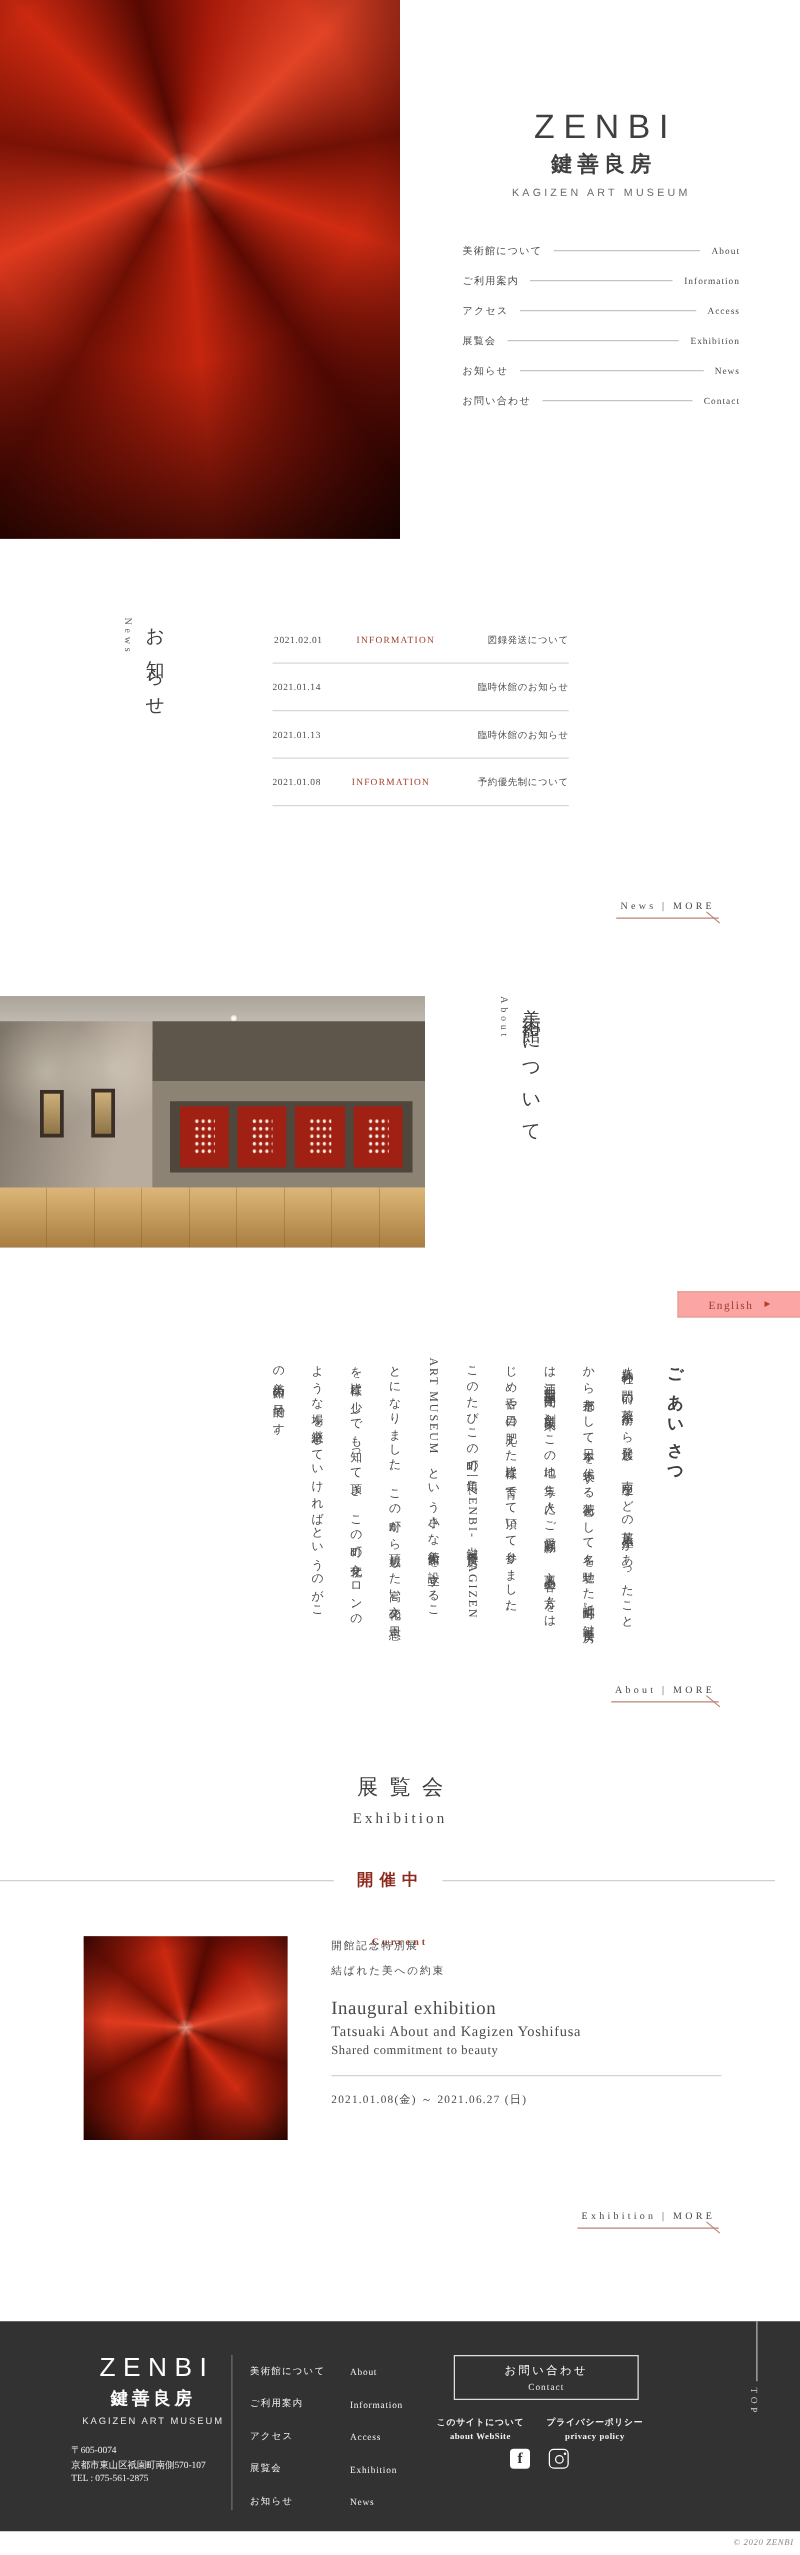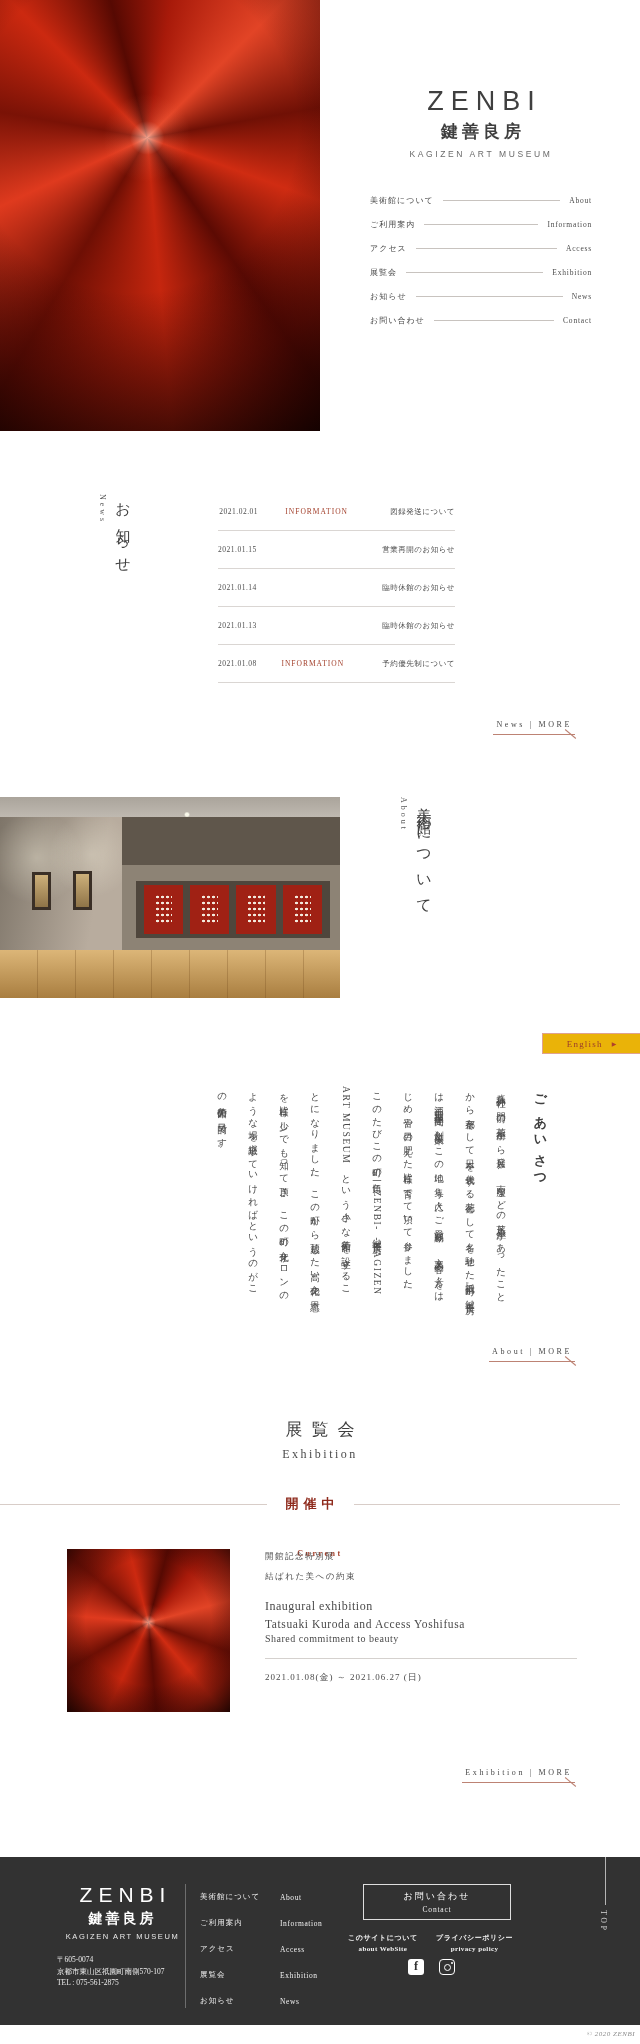--- a/index.html
+++ b/index.html
@@ -80,21 +80,21 @@
   .ap-frame::before { content:""; position:absolute; inset:3px; background:linear-gradient(#cdb07a,#8f7448); }
   .ap-frame.f1 { left:26%; top:38%; width:16%; height:26%; }
   .ap-frame.f2 { left:60%; top:37%; width:15%; height:27%; }
   .ap-floor { position:absolute; left:0; right:0; bottom:0; height:24%;
     background:
       repeating-linear-gradient(90deg, rgba(0,0,0,0) 0 37px, rgba(110,70,25,.28) 37px 38px),
       linear-gradient(#dcb678, #a97e40); }
 
   
   .english-btn { position:absolute; left:542px; top:1033px; width:98px; height:21px;
-    border:1px solid #dfa28f; border-right:none; background:#eab308; display:flex; align-items:center;
+    border:1px solid #dfa28f; border-right:none; background:#fca5a5; display:flex; align-items:center;
     justify-content:center; gap:9px; cursor:pointer; text-decoration:none; }
   .english-btn .txt { font-size:9px; letter-spacing:1.2px; color:#9a3c2b; }
   .english-btn .arr { font-size:6px; color:#b0402c; }
 
   
   .greet-head { position:absolute; left:531px; top:1086px; writing-mode:vertical-rl;
     font-size:13px; font-weight:bold; letter-spacing:5px; color:#3f3f3f; }
   .greet-body { position:absolute; left:84px; top:1086px; width:432px; height:214px;
     writing-mode:vertical-rl; font-size:9.5px; line-height:31px; letter-spacing:1.6px; color:#4a4a4a; }
 
@@ -105,21 +105,21 @@
     font-size:12px; letter-spacing:2.5px; color:#4a4a4a; }
   .exh-status { position:absolute; left:0; top:1495px; width:620px; display:flex; align-items:center; }
   .exh-status .ln { flex:1; height:1px; background:#d8cdc8; }
   .exh-status .st { font-size:13px; font-weight:bold; letter-spacing:5px; color:#8e2a1c; margin:0 14px; text-indent:5px; }
   .exh-current { position:absolute; left:0; top:1549px; width:640px; text-align:center;
     font-size:8px; font-weight:bold; letter-spacing:2.5px; color:#a3402c; }
   .exh-text { position:absolute; left:265px; top:1551px; width:312px; color:#4a4a4a; }
   .exh-label-jp { font-size:8.5px; letter-spacing:1.5px; color:#4d4d4d; }
   .exh-name-jp { font-size:17px; letter-spacing:3px; color:#3f3f3f; margin-top:5px; }
   .exh-sub-jp { font-size:8.5px; letter-spacing:1.5px; color:#4d4d4d; margin-top:8px; }
-  .exh-label-en { font-size:12px; letter-spacing:.5px; margin-top:16px; }
+  .exh-label-en { font-size:15px; letter-spacing:.5px; margin-top:16px; }
   .exh-name-en { font-size:11.5px; letter-spacing:.6px; margin-top:4px; }
   .exh-sub-en { font-size:10px; letter-spacing:.5px; margin-top:3px; }
   .exh-divider { width:100%; height:1px; background:#d5d1ce; margin-top:14px; }
   .exh-dates { font-size:9px; letter-spacing:1px; margin-top:12px; color:#4a4a4a; }
 
   
   .footer { position:absolute; left:0; top:1857px; width:640px; height:168px; background:#323232; color:#fff; }
   .f-brand { position:absolute; left:40px; top:26px; width:165px; text-align:center; }
   .f-zenbi { font-family:"Liberation Sans","DejaVu Sans",sans-serif; font-weight:300; font-size:21px; letter-spacing:6px; text-indent:6px; color:#fff; }
   .f-cal { font-size:14px; font-weight:bold; letter-spacing:3px; margin-top:3px; }
@@ -128,21 +128,21 @@
     color:#ededed; width:140px; word-break:break-all; }
   .f-divider { position:absolute; left:185px; top:27px; width:1px; height:124px; background:#6e6e6e; }
   .f-nav { position:absolute; left:200px; top:27px; width:150px; }
   .f-nav-row { display:flex; height:26px; align-items:center; cursor:pointer; text-decoration:none; }
   .f-nav-row .jp { width:80px; font-size:7.5px; letter-spacing:1px; color:#f2f2f2; }
   .f-nav-row .en { font-size:7.5px; letter-spacing:.6px; color:#f2f2f2; }
   .f-contact { position:absolute; left:363px; top:27px; width:148px; height:36px; border:1px solid #dedede;
     display:flex; flex-direction:column; align-items:center; justify-content:center; cursor:pointer; text-decoration:none; }
   .f-contact .jp { font-size:9px; letter-spacing:2px; color:#fff; }
   .f-contact .en { font-size:7.5px; letter-spacing:.8px; color:#eee; margin-top:2px; }
-  .f-links { position:absolute; left:348px; top:76px; width:200px; display:flex; justify-content:flex-start; gap:18px; }
+  .f-links { position:absolute; left:332px; top:76px; width:200px; display:flex; justify-content:center; gap:18px; }
   .f-link { text-align:center; cursor:pointer; text-decoration:none; }
   .f-link .jp { display:block; font-size:7px; font-weight:bold; letter-spacing:.6px; color:#f2f2f2; }
   .f-link .en { display:block; font-size:7px; font-weight:bold; letter-spacing:.4px; color:#f2f2f2; margin-top:2px; }
   .f-social { position:absolute; left:408px; top:102px; display:flex; gap:15px; align-items:center; }
   .fb-icon { width:16px; height:16px; background:#fff; border-radius:3px; color:#323232;
     font-weight:bold; font-size:12px; text-align:center; line-height:15px; cursor:pointer; }
   .ig-icon { position:relative; width:16px; height:16px; border:1.5px solid #fff; border-radius:4px; cursor:pointer; }
   .ig-icon .lens { position:absolute; left:50%; top:50%; width:7px; height:7px; margin:-3.5px 0 0 -3.5px;
     border:1.5px solid #fff; border-radius:50%; }
   .ig-icon .dot { position:absolute; right:1.5px; top:1.5px; width:2px; height:2px; background:#fff; border-radius:50%; }
@@ -202,25 +202,20 @@
     <span class="vjp">お知らせ</span>
   </div>
 
   <div class="news-list">
     <a class="news-row">
       <span class="news-date">2021.02.01</span>
       <span class="news-tag">INFORMATION</span>
       <span class="news-title">図録発送について</span>
     </a>
     <a class="news-row">
-      <span class="news-date">2021.01.15</span>
-      <span class="news-tag"></span>
-      <span class="news-title">営業再開のお知らせ</span>
-    </a>
-    <a class="news-row">
       <span class="news-date">2021.01.14</span>
       <span class="news-tag"></span>
       <span class="news-title">臨時休館のお知らせ</span>
     </a>
     <a class="news-row">
       <span class="news-date">2021.01.13</span>
       <span class="news-tag"></span>
       <span class="news-title">臨時休館のお知らせ</span>
     </a>
     <a class="news-row">
@@ -278,21 +273,21 @@
     <span class="ln"></span>
   </div>
   <div class="exh-current">Current</div>
 
   <div class="spiral exh-thumb"></div>
 
   <div class="exh-text">
     <div class="exh-label-jp">開館記念特別展</div>
     <div class="exh-sub-jp">結ばれた美への約束</div>
     <div class="exh-label-en">Inaugural exhibition</div>
-    <div class="exh-name-en">Tatsuaki Kuroda and Access Yoshifusa</div>
+    <div class="exh-name-en">Tatsuaki About and Kagizen Yoshifusa</div>
     <div class="exh-sub-en">Shared commitment to beauty</div>
     <div class="exh-divider"></div>
     <div class="exh-dates">2021.01.08(金) ～ 2021.06.27 (日)</div>
   </div>
 
   <a class="more" style="right:65px; top:1768px;">
     <span class="more-lbl">Exhibition | MORE</span>
     <span class="more-line"></span>
   </a>
 

